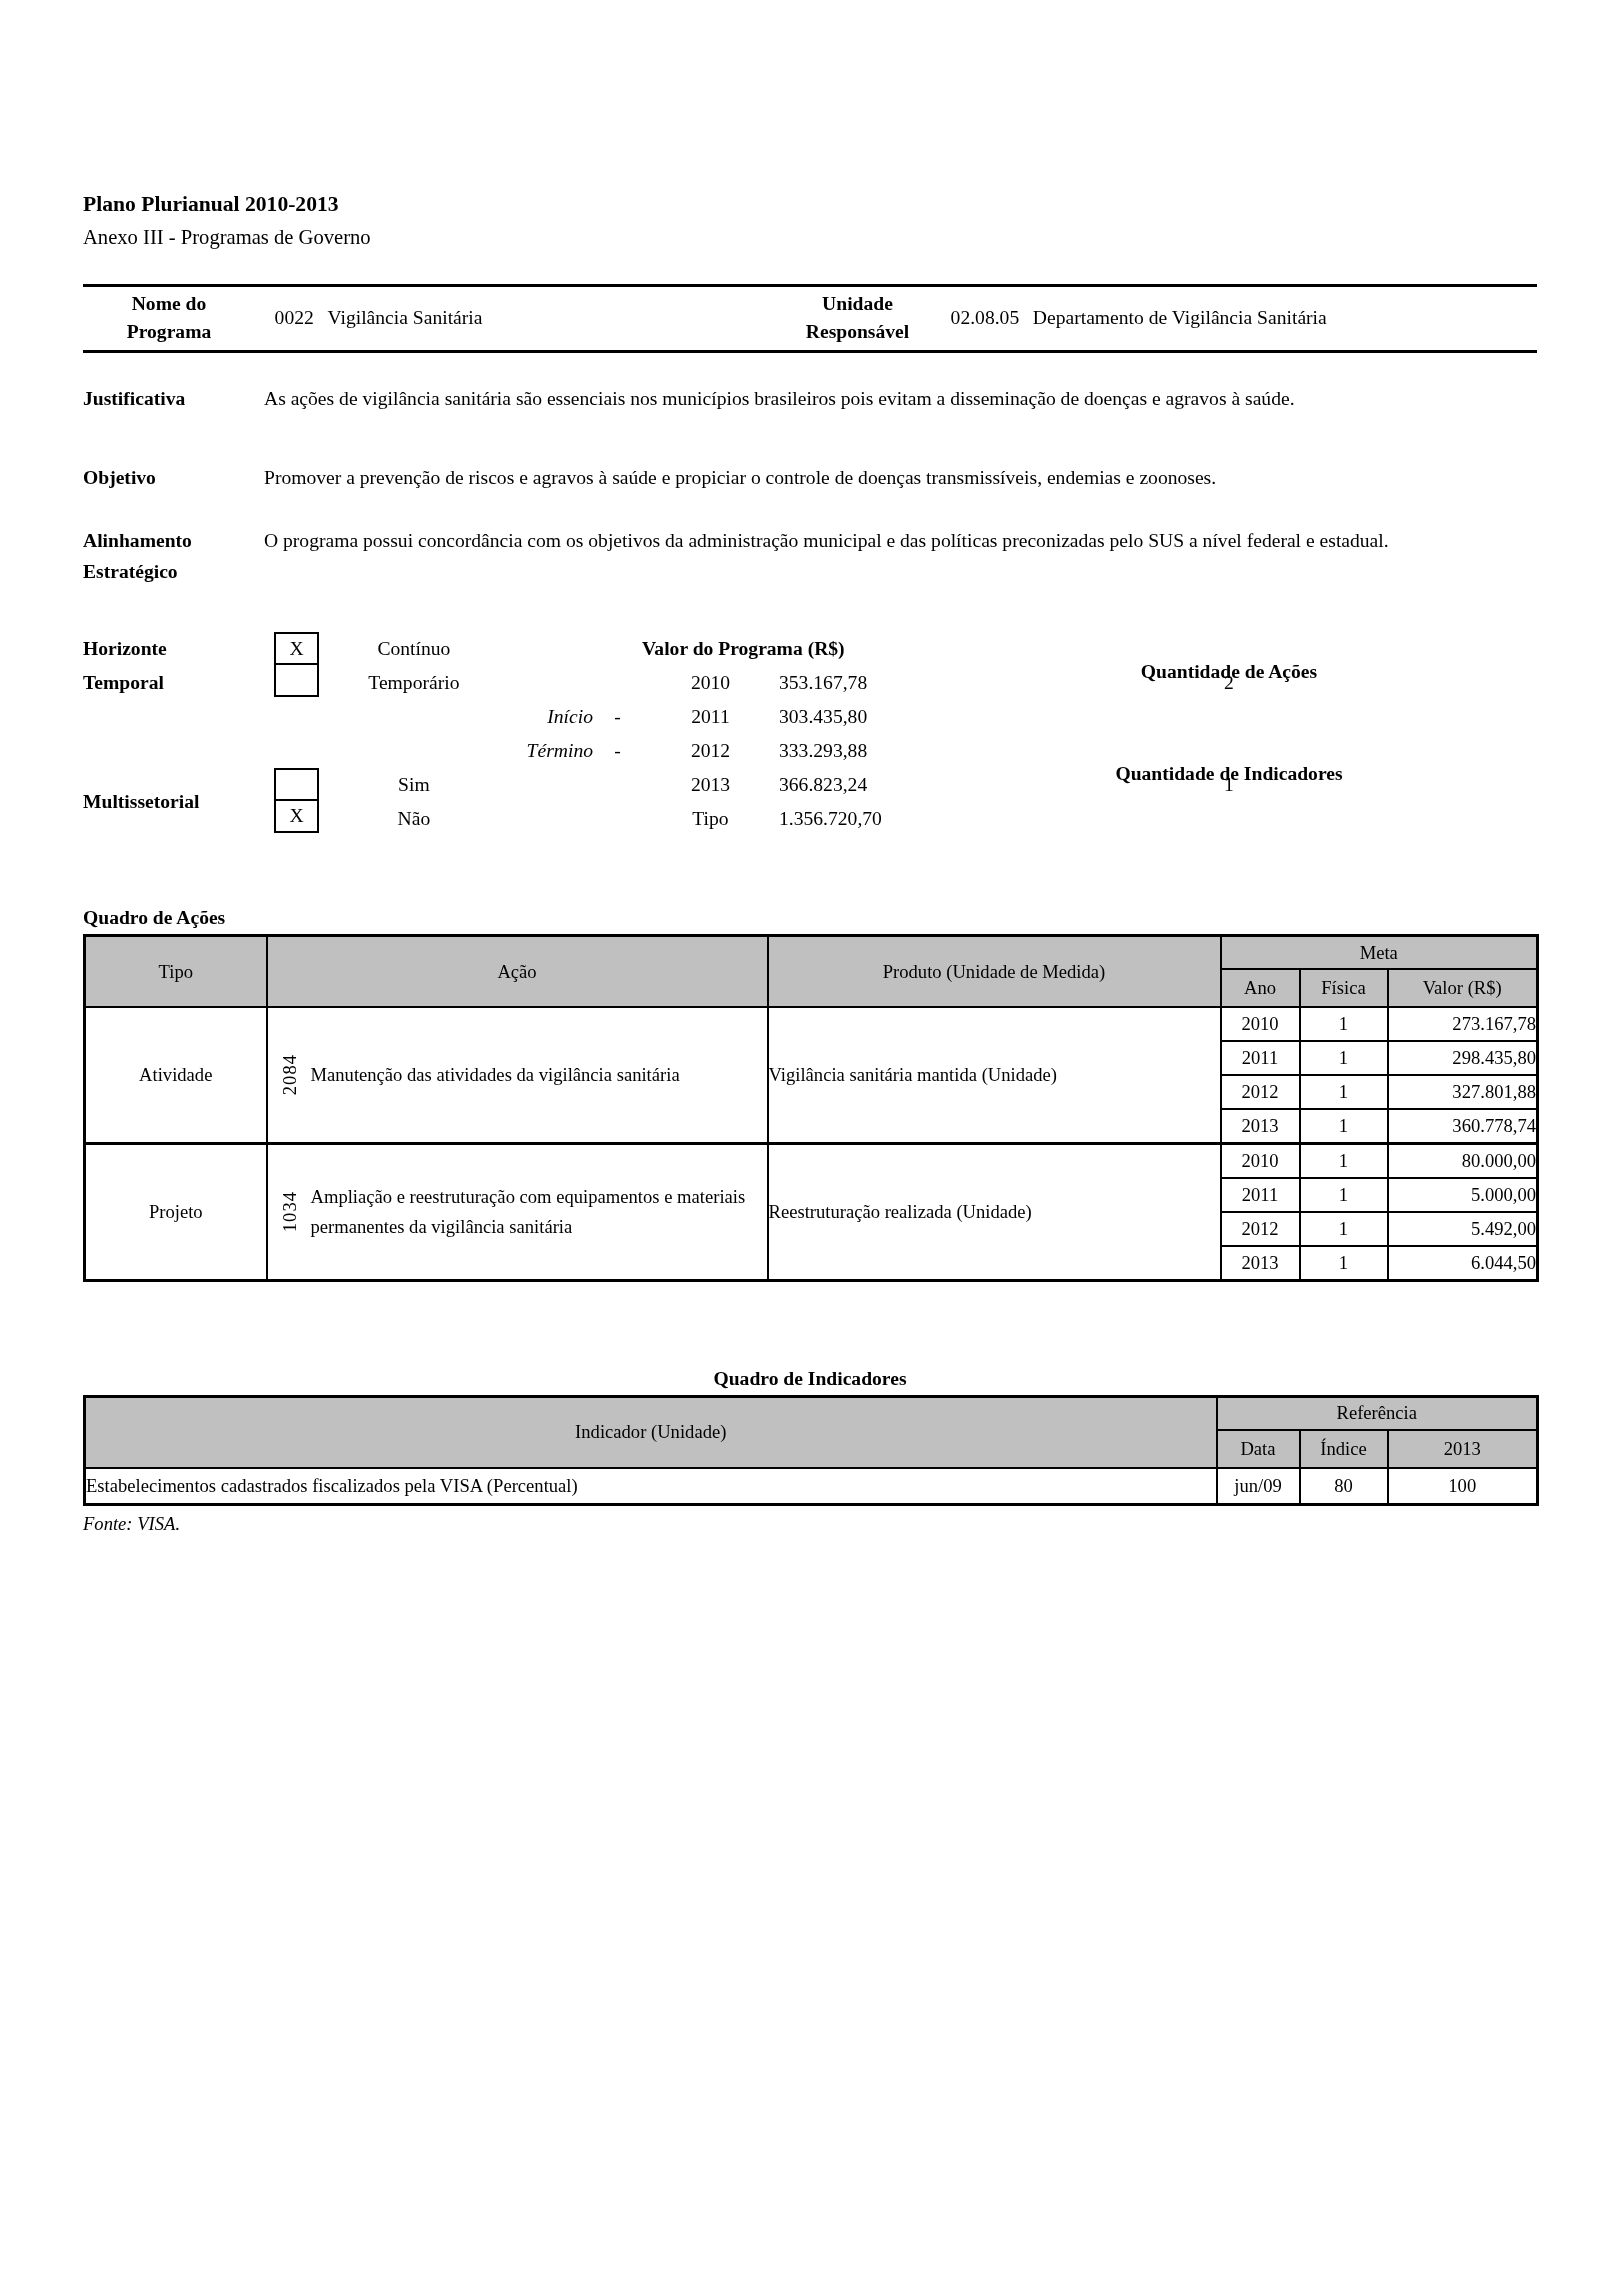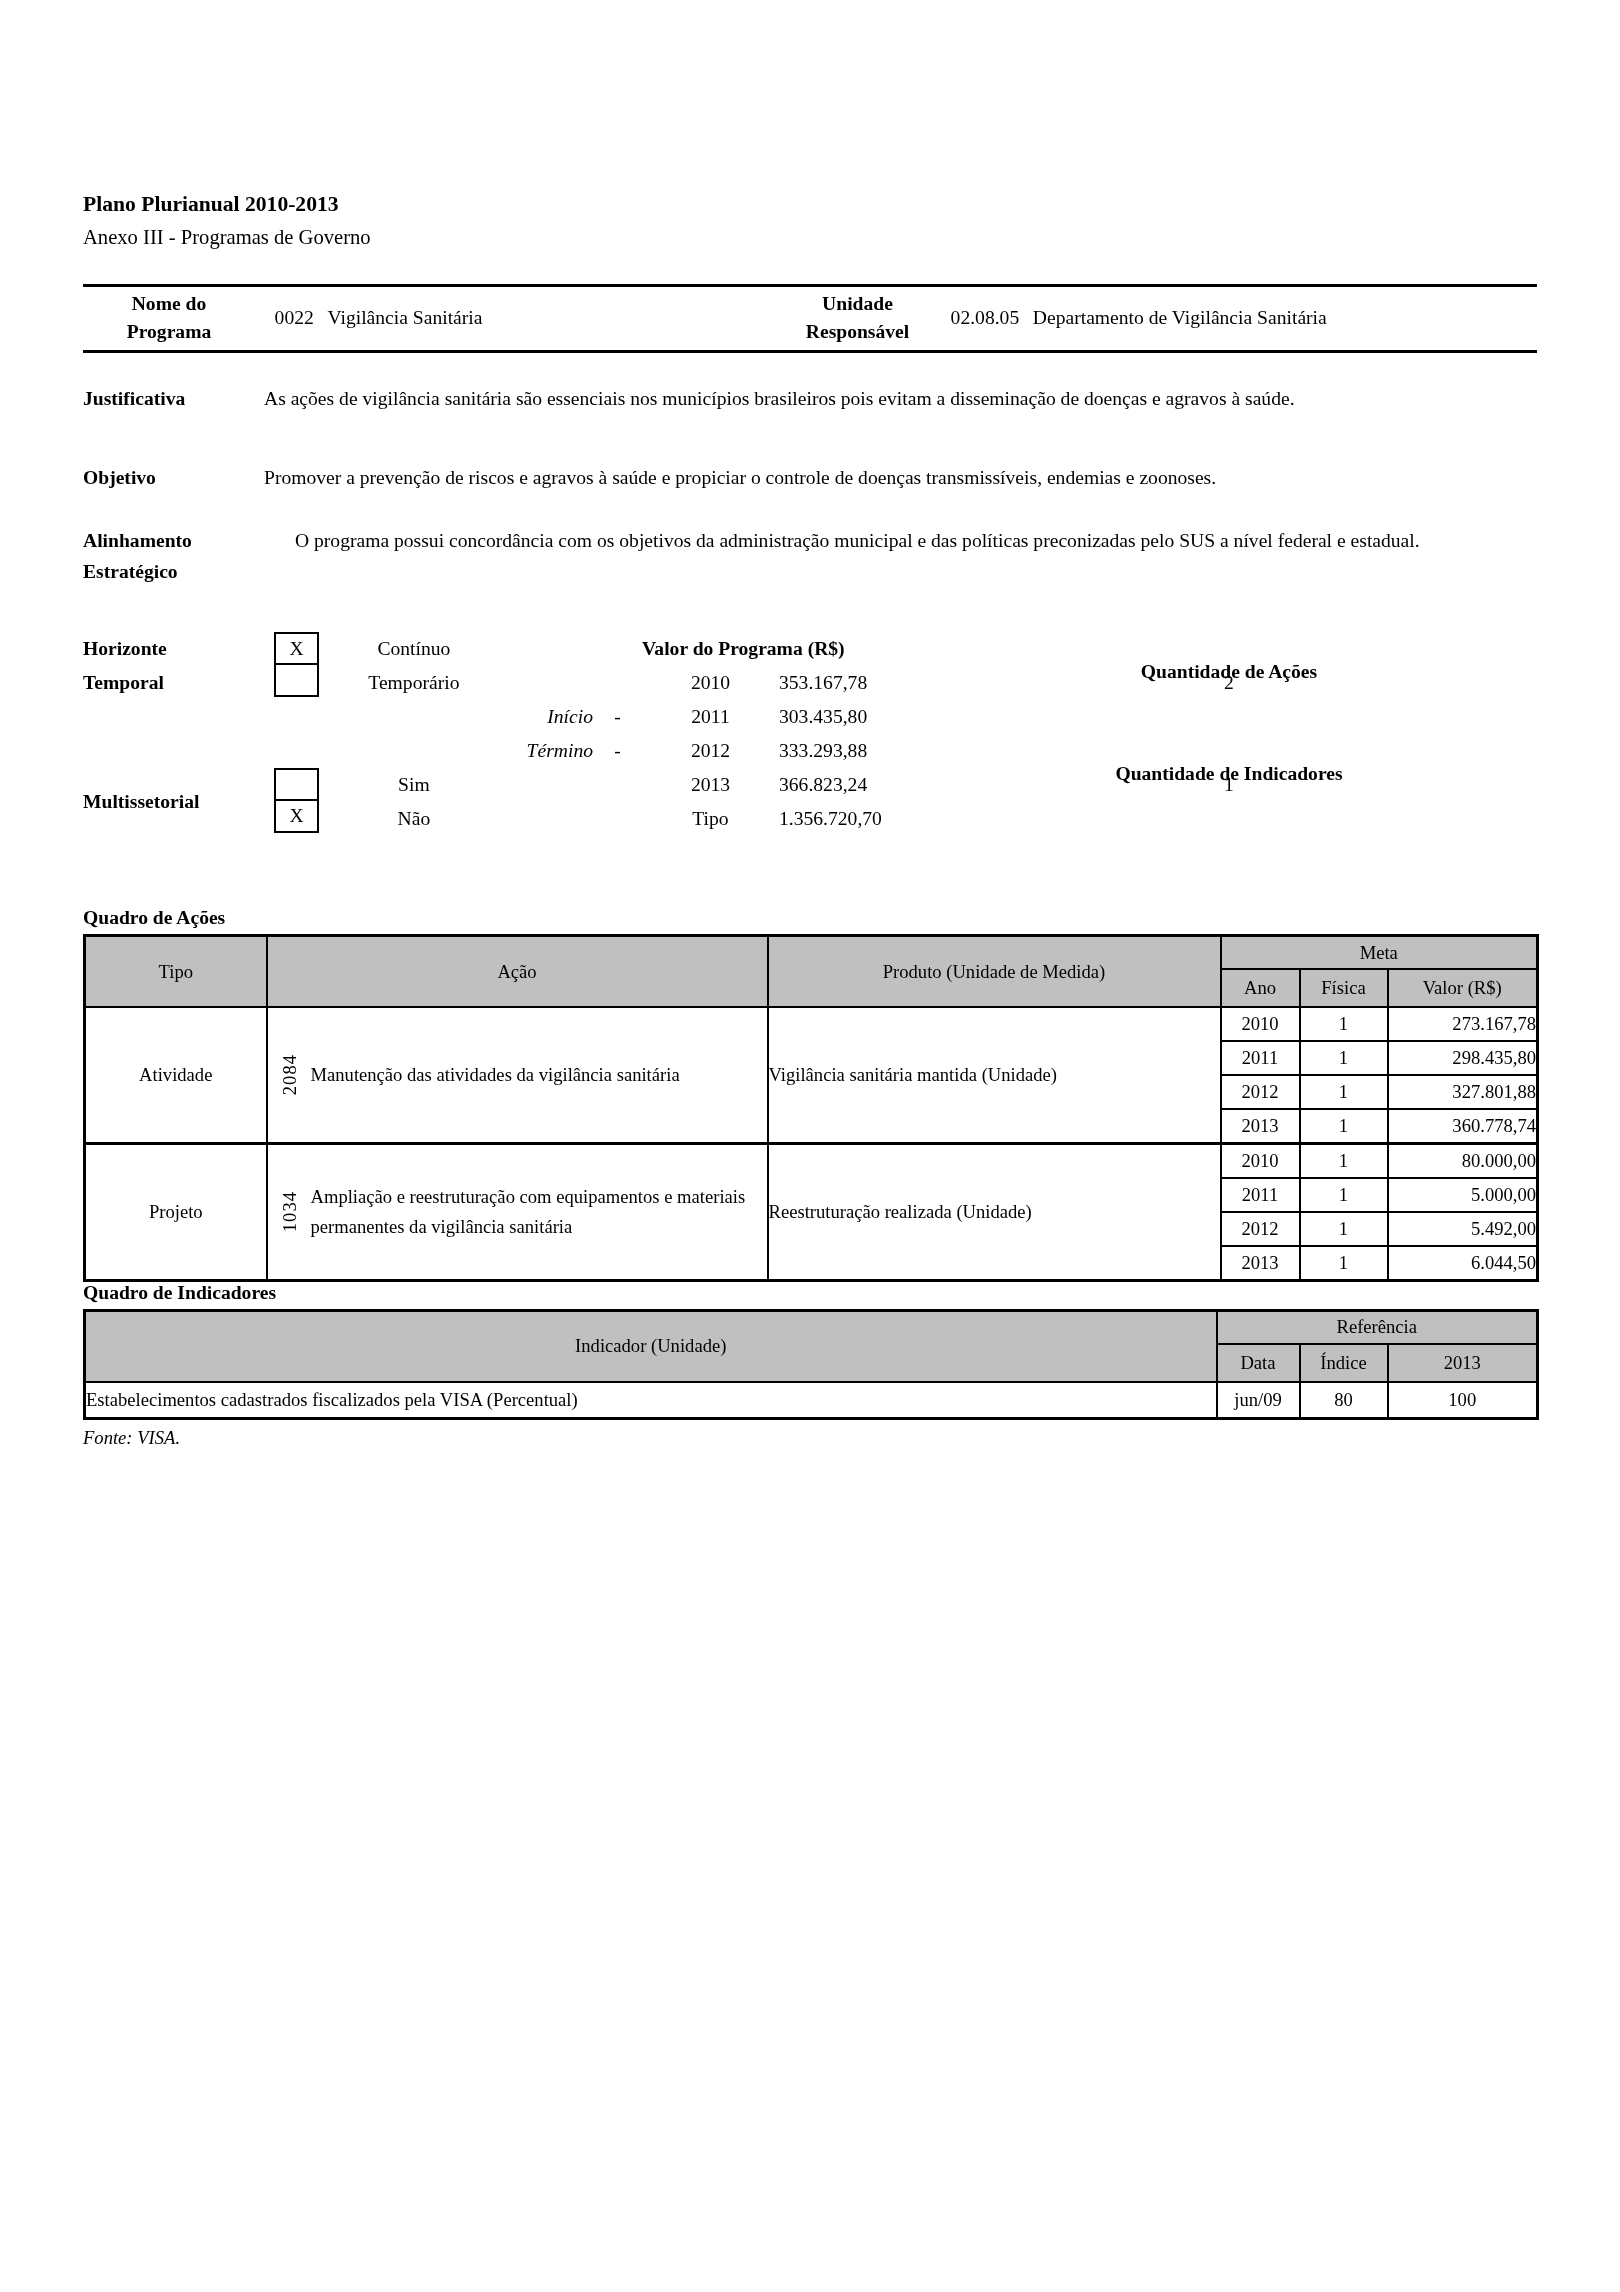--- a/index.html
+++ b/index.html
@@ -25,21 +25,21 @@
   .band-value { padding-left: 19.6px; }
   .band-value .code { margin-right: 13.7px; }
 
   
   .info-row { display: grid; grid-template-columns: 181px 1fr; font-size: 19.6px; }
   .info-label { font-weight: bold; line-height: 1.55; }
   .info-label span { display: inline-block; max-width: 152px; }
   .info-text { line-height: 1.55; }
   .mt-obj { margin-top: 49px; }
   .mt-jus { margin-top: 31px; }
-  .mt-ali { margin-top: 33px; gap: 31px; }
+  .mt-ali { margin-top: 33px; }
 
   
   .ht {
     margin-top: 45px; display: grid;
     grid-template-columns: 191px 49px 172px 98px 49px 137px 142px 1fr;
     grid-auto-rows: 34px; align-items: center; font-size: 19.6px;
   }
   .ht .b { font-weight: bold; }
   .cb {
     width: 45px; height: 34px; box-sizing: border-box; border: 2.9px solid #000;
@@ -52,21 +52,21 @@
   .dash { text-align: center; }
   .yr { text-align: center; }
   .vl { text-align: left; }
   .vp-head { grid-column: 6 / 8; font-weight: bold; }
   .qt-head { text-align: center; font-weight: bold; margin-top: 46px; }
   .qt-val { text-align: center; }
 
   
   .section-heading { font-weight: bold; font-size: 19.6px; }
   .mt-acoes { margin-top: 71px; margin-bottom: 4.9px; }
-  .mt-ind { margin-bottom: 4.9px; }
+  .mt-ind { margin-top: 86px; margin-bottom: 4.9px; text-align: center; }
 
   
   table.tbl {
     border-collapse: collapse; width: 1454px; table-layout: fixed;
     font-size: 18.6px; border: 3.9px solid #000;
   }
   table.tbl th, table.tbl td { border: 2.9px solid #000; padding: 0; }
   table.tbl th {
     background: #c0c0c0; font-weight: normal; text-align: center;
   }

